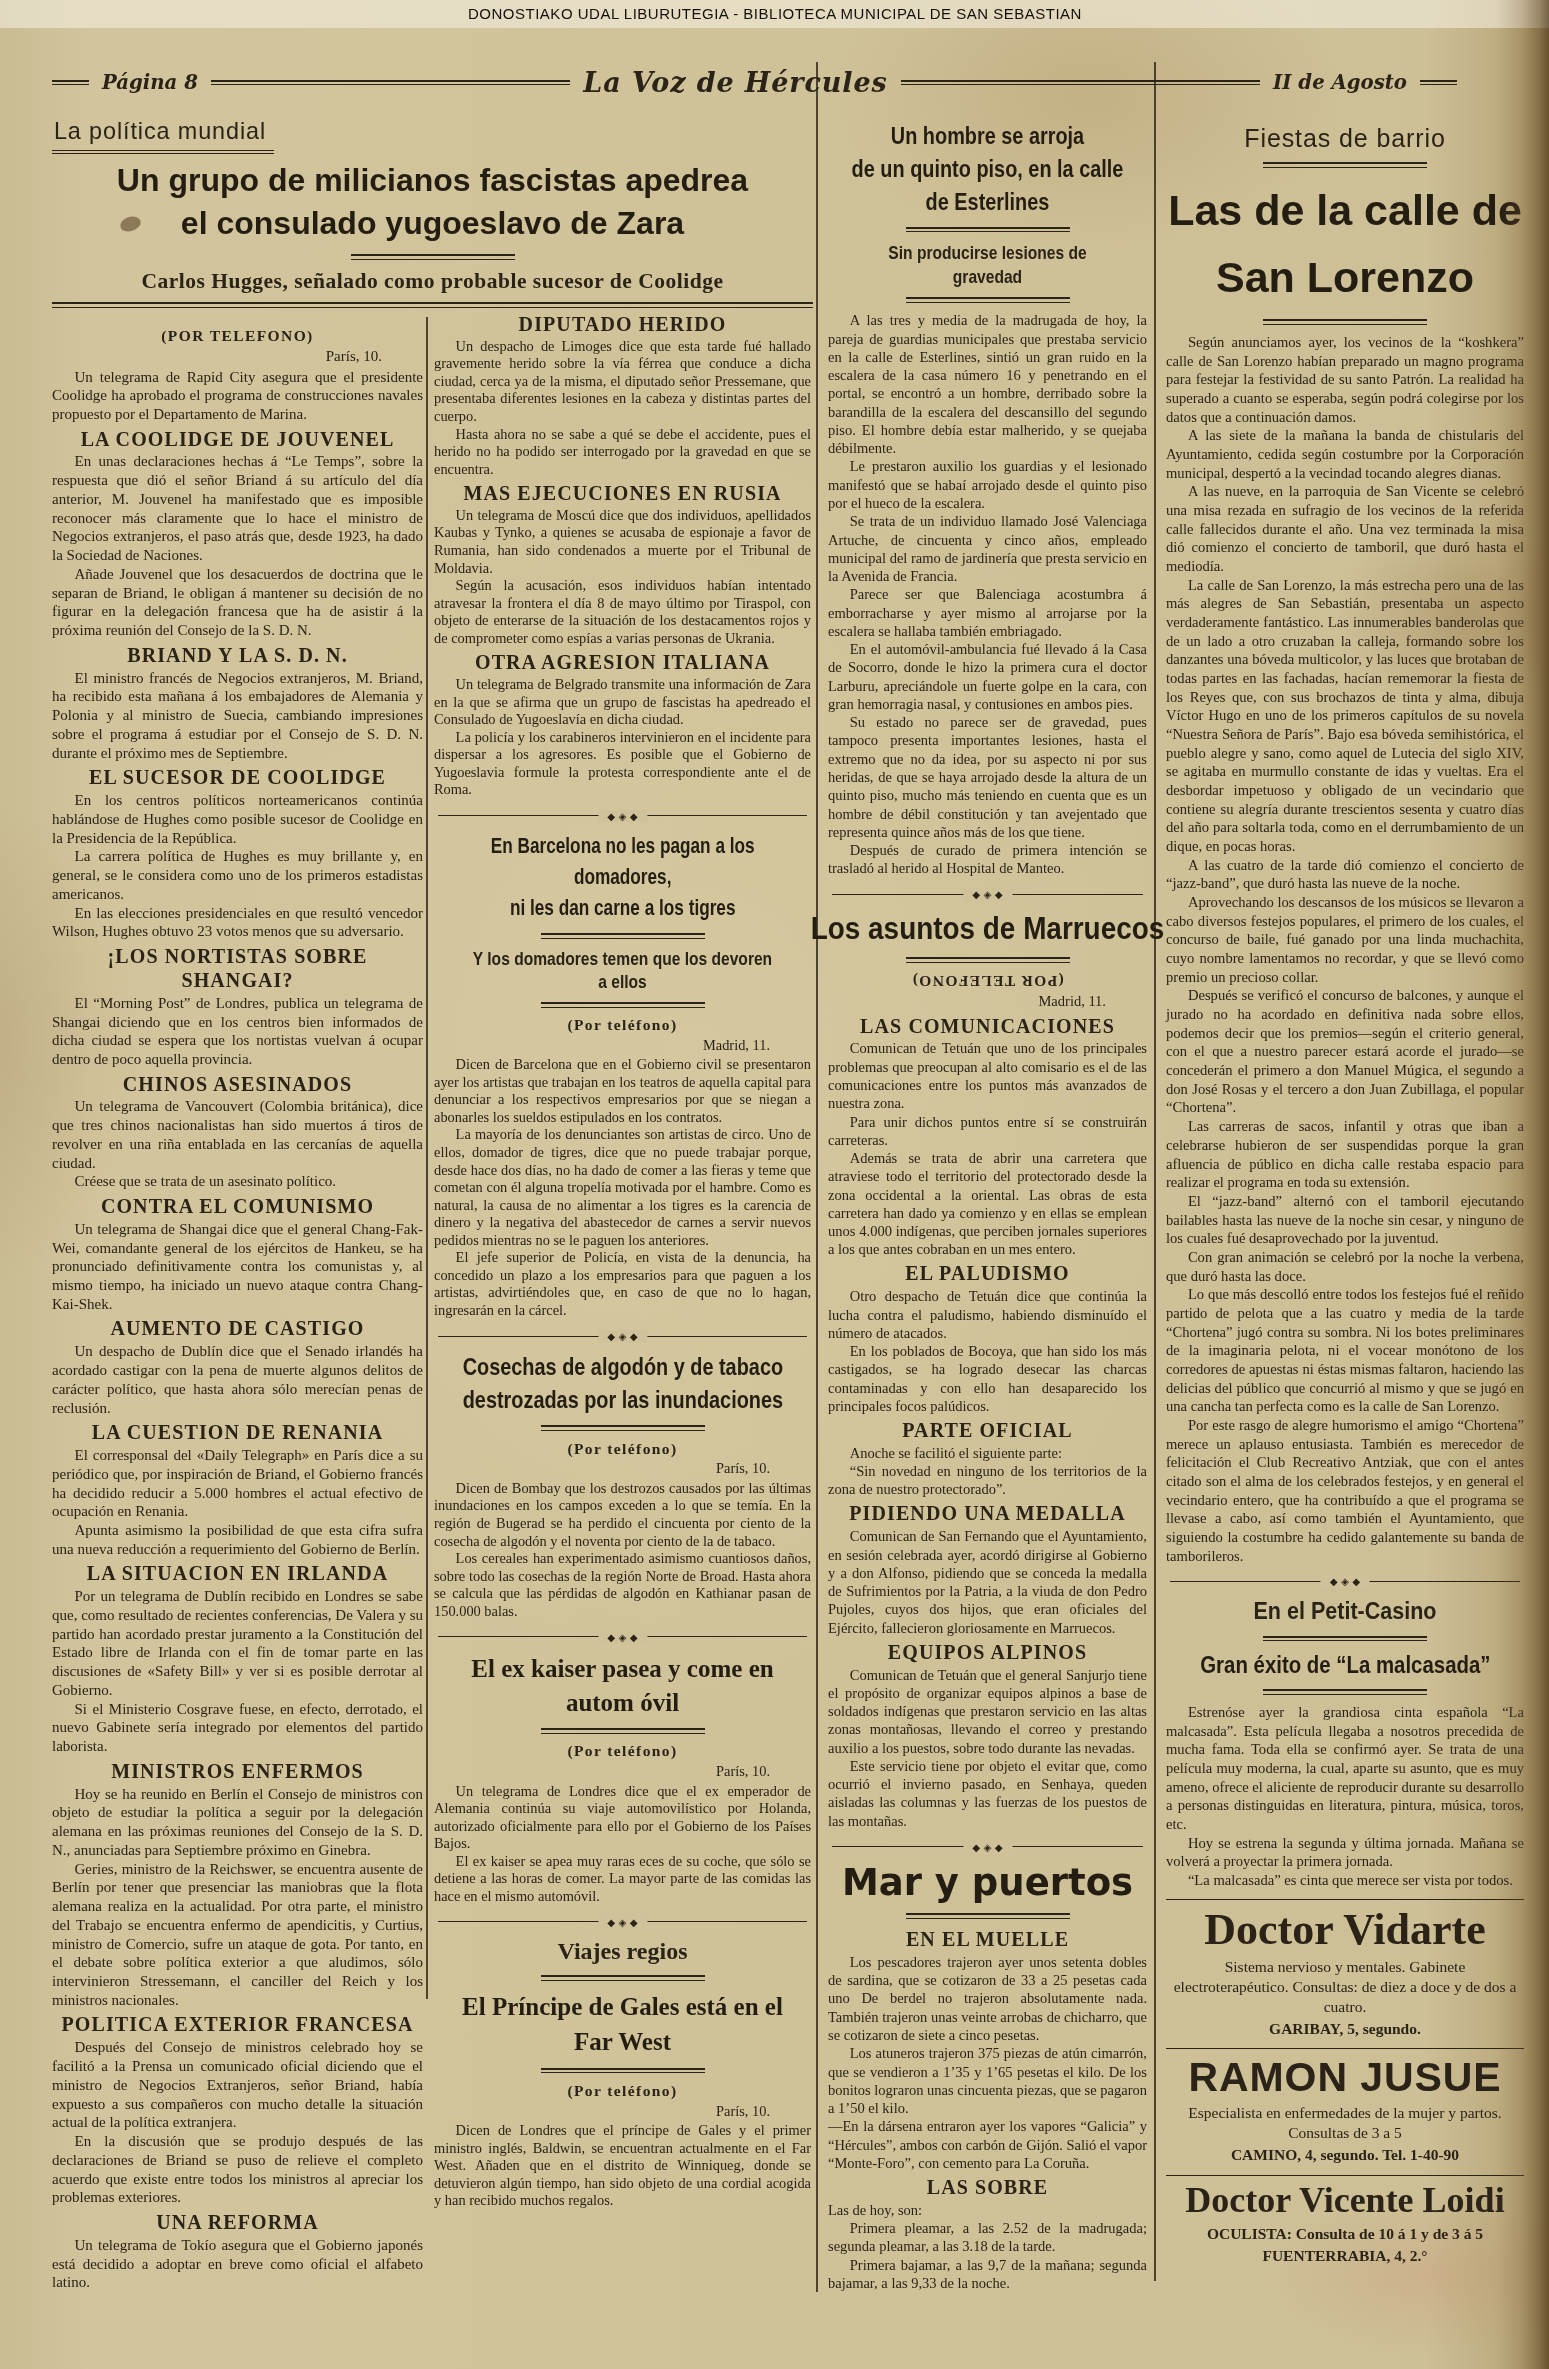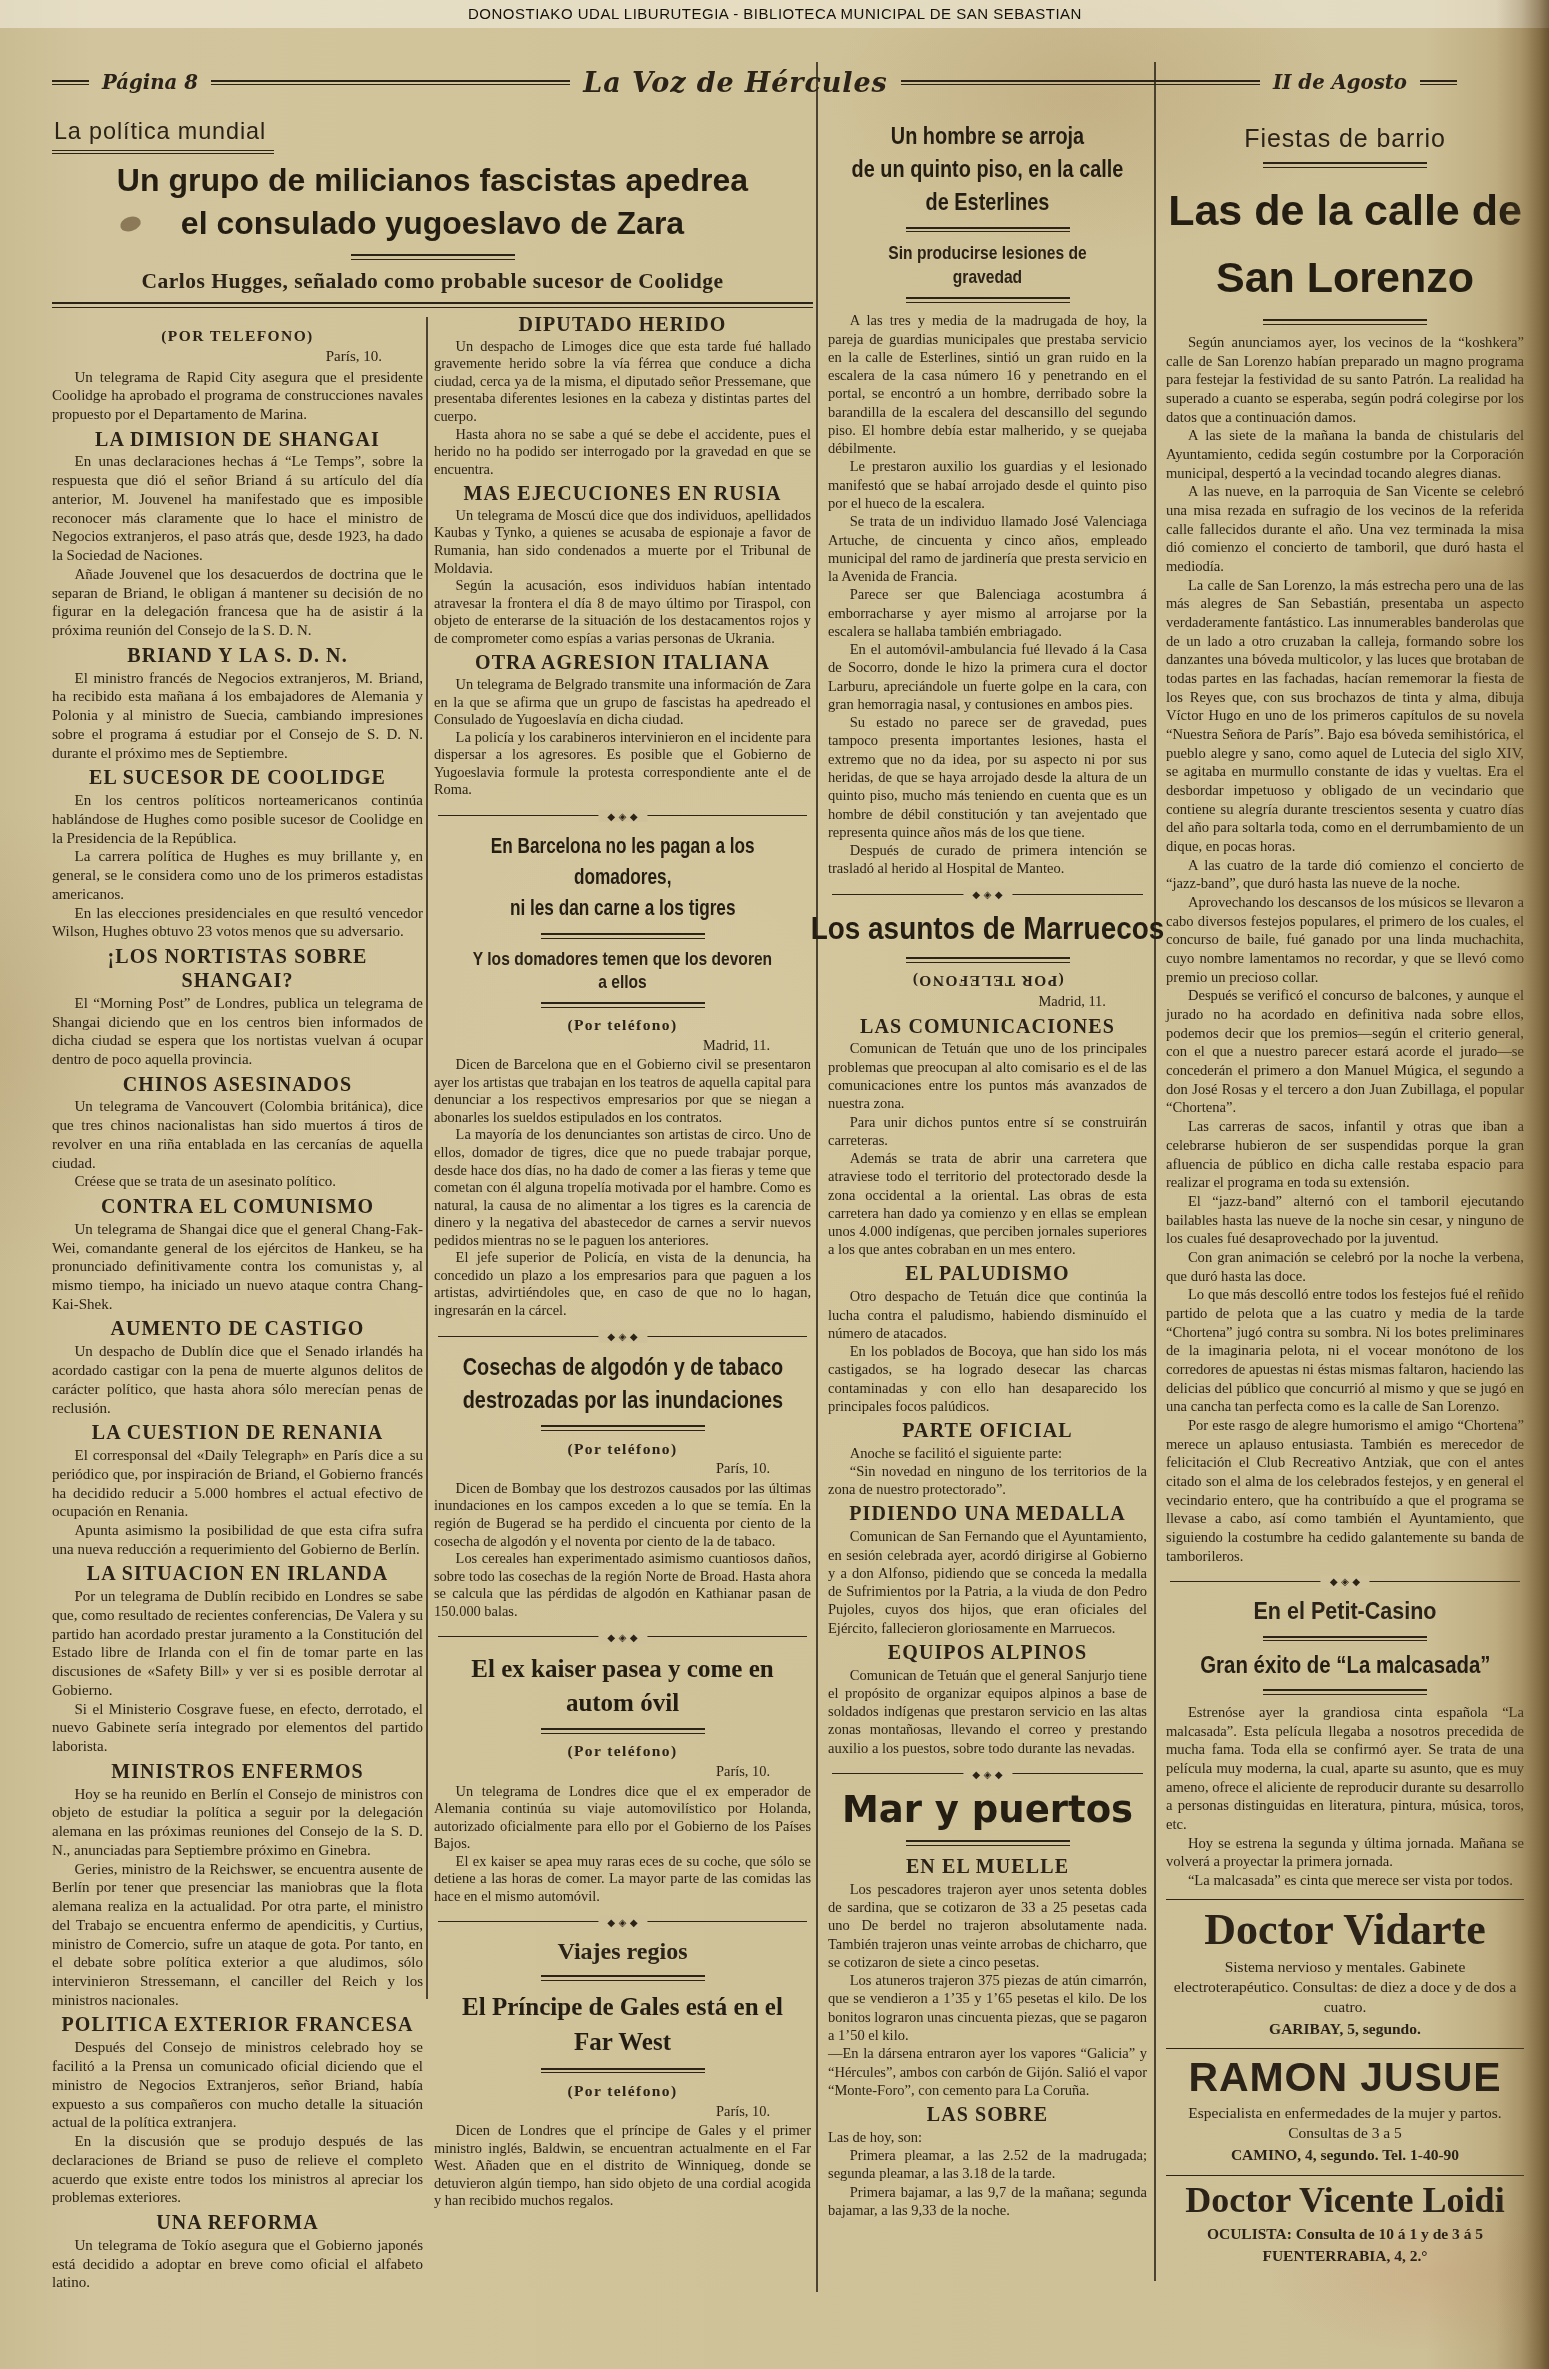--- a/index.html
+++ b/index.html
@@ -107,21 +107,21 @@
         <div>el consulado yugoeslavo de Zara</div>
       </div>
       <div class="blk blk-rule-short"></div>
       <div class="blk blk-subhead v-sub-serif">Carlos Hugges, señalado como probable sucesor de Coolidge</div>
       <div class="blk blk-rule-long"></div>
     </section>
   <section class="zone col-a">
       <div class="blk blk-byline">(POR TELEFONO)</div>
       <div class="blk blk-dateline">París, 10.</div>
       <div class="blk blk-p">Un telegrama de Rapid City asegura que el presidente Coolidge ha aprobado el programa de construcciones navales propuesto por el Departamento de Marina.</div>
-      <div class="blk blk-head">LA DIMISION DE SHANGAI</div>
+      <div class="blk blk-head">LA COOLIDGE DE JOUVENEL</div>
       <div class="blk blk-p">En unas declaraciones hechas á “Le Temps”, sobre la respuesta que dió el señor Briand á su artículo del día anterior, M. Jouvenel ha manifestado que es imposible reconocer más claramente que lo hace el ministro de Negocios extranjeros, el paso atrás que, desde 1923, ha dado la Sociedad de Naciones.</div>
       <div class="blk blk-p">Añade Jouvenel que los desacuerdos de doctrina que le separan de Briand, le obligan á mantener su decisión de no figurar en la delegación francesa que ha de asistir á la próxima reunión del Consejo de la S. D. N.</div>
       <div class="blk blk-head">BRIAND Y LA S. D. N.</div>
       <div class="blk blk-p">El ministro francés de Negocios extranjeros, M. Briand, ha recibido esta mañana á los embajadores de Alemania y Polonia y al ministro de Suecia, cambiando impresiones sobre el programa á estudiar por el Consejo de S. D. N. durante el próximo mes de Septiembre.</div>
       <div class="blk blk-head">EL SUCESOR DE COOLIDGE</div>
       <div class="blk blk-p">En los centros políticos norteamericanos continúa hablándose de Hughes como posible sucesor de Coolidge en la Presidencia de la República.</div>
       <div class="blk blk-p">La carrera política de Hughes es muy brillante y, en general, se le considera como uno de los primeros estadistas americanos.</div>
       <div class="blk blk-p">En las elecciones presidenciales en que resultó vencedor Wilson, Hughes obtuvo 23 votos menos que su adversario.</div>
       <div class="blk blk-head">¡LOS NORTISTAS SOBRE SHANGAI?</div>
       <div class="blk blk-p">El “Morning Post” de Londres, publica un telegrama de Shangai diciendo que en los centros bien informados de dicha ciudad se espera que los nortistas vuelvan á ocupar dentro de poco aquella provincia.</div>
@@ -232,20 +232,21 @@
       <div class="blk blk-head">EL PALUDISMO</div>
       <div class="blk blk-p">Otro despacho de Tetuán dice que continúa la lucha contra el paludismo, habiendo disminuído el número de atacados.</div>
       <div class="blk blk-p">En los poblados de Bocoya, que han sido los más castigados, se ha logrado desecar las charcas contaminadas y con ello han desaparecido los principales focos palúdicos.</div>
       <div class="blk blk-head">PARTE OFICIAL</div>
       <div class="blk blk-p">Anoche se facilitó el siguiente parte:</div>
       <div class="blk blk-p">“Sin novedad en ninguno de los territorios de la zona de nuestro protectorado”.</div>
       <div class="blk blk-head">PIDIENDO UNA MEDALLA</div>
       <div class="blk blk-p">Comunican de San Fernando que el Ayuntamiento, en sesión celebrada ayer, acordó dirigirse al Gobierno y a don Alfonso, pidiendo que se conceda la medalla de Sufrimientos por la Patria, a la viuda de don Pedro Pujoles, cuyos dos hijos, que eran oficiales del Ejército, fallecieron gloriosamente en Marruecos.</div>
       <div class="blk blk-head">EQUIPOS ALPINOS</div>
       <div class="blk blk-p">Comunican de Tetuán que el general Sanjurjo tiene el propósito de organizar equipos alpinos a base de soldados indígenas que prestaron servicio en las altas zonas montañosas, llevando el correo y prestando auxilio a los puestos, sobre todo durante las nevadas.</div>
+      <div class="blk blk-p">Este servicio tiene por objeto el evitar que, como ocurrió el invierno pasado, en Senhaya, queden aisladas las columnas y las fuerzas de los puestos de las montañas.</div>
       <div class="blk blk-ornament"></div>
       <div class="blk blk-headline hl-mar">
         <div>Mar y puertos</div>
       </div>
       <div class="blk blk-rule-short"></div>
       <div class="blk blk-head">EN EL MUELLE</div>
       <div class="blk blk-p">Los pescadores trajeron ayer unos setenta dobles de sardina, que se cotizaron de 33 a 25 pesetas cada uno De berdel no trajeron absolutamente nada. También trajeron unas veinte arrobas de chicharro, que se cotizaron de siete a cinco pesetas.</div>
       <div class="blk blk-p">Los atuneros trajeron 375 piezas de atún cimarrón, que se vendieron a 1’35 y 1’65 pesetas el kilo. De los bonitos lograron unas cincuenta piezas, que se pagaron a 1’50 el kilo.</div>
       <div class="blk blk-p-flush">—En la dársena entraron ayer los vapores “Galicia” y “Hércules”, ambos con carbón de Gijón. Salió el vapor “Monte-Foro”, con cemento para La Coruña.</div>
       <div class="blk blk-head">LAS SOBRE</div>

